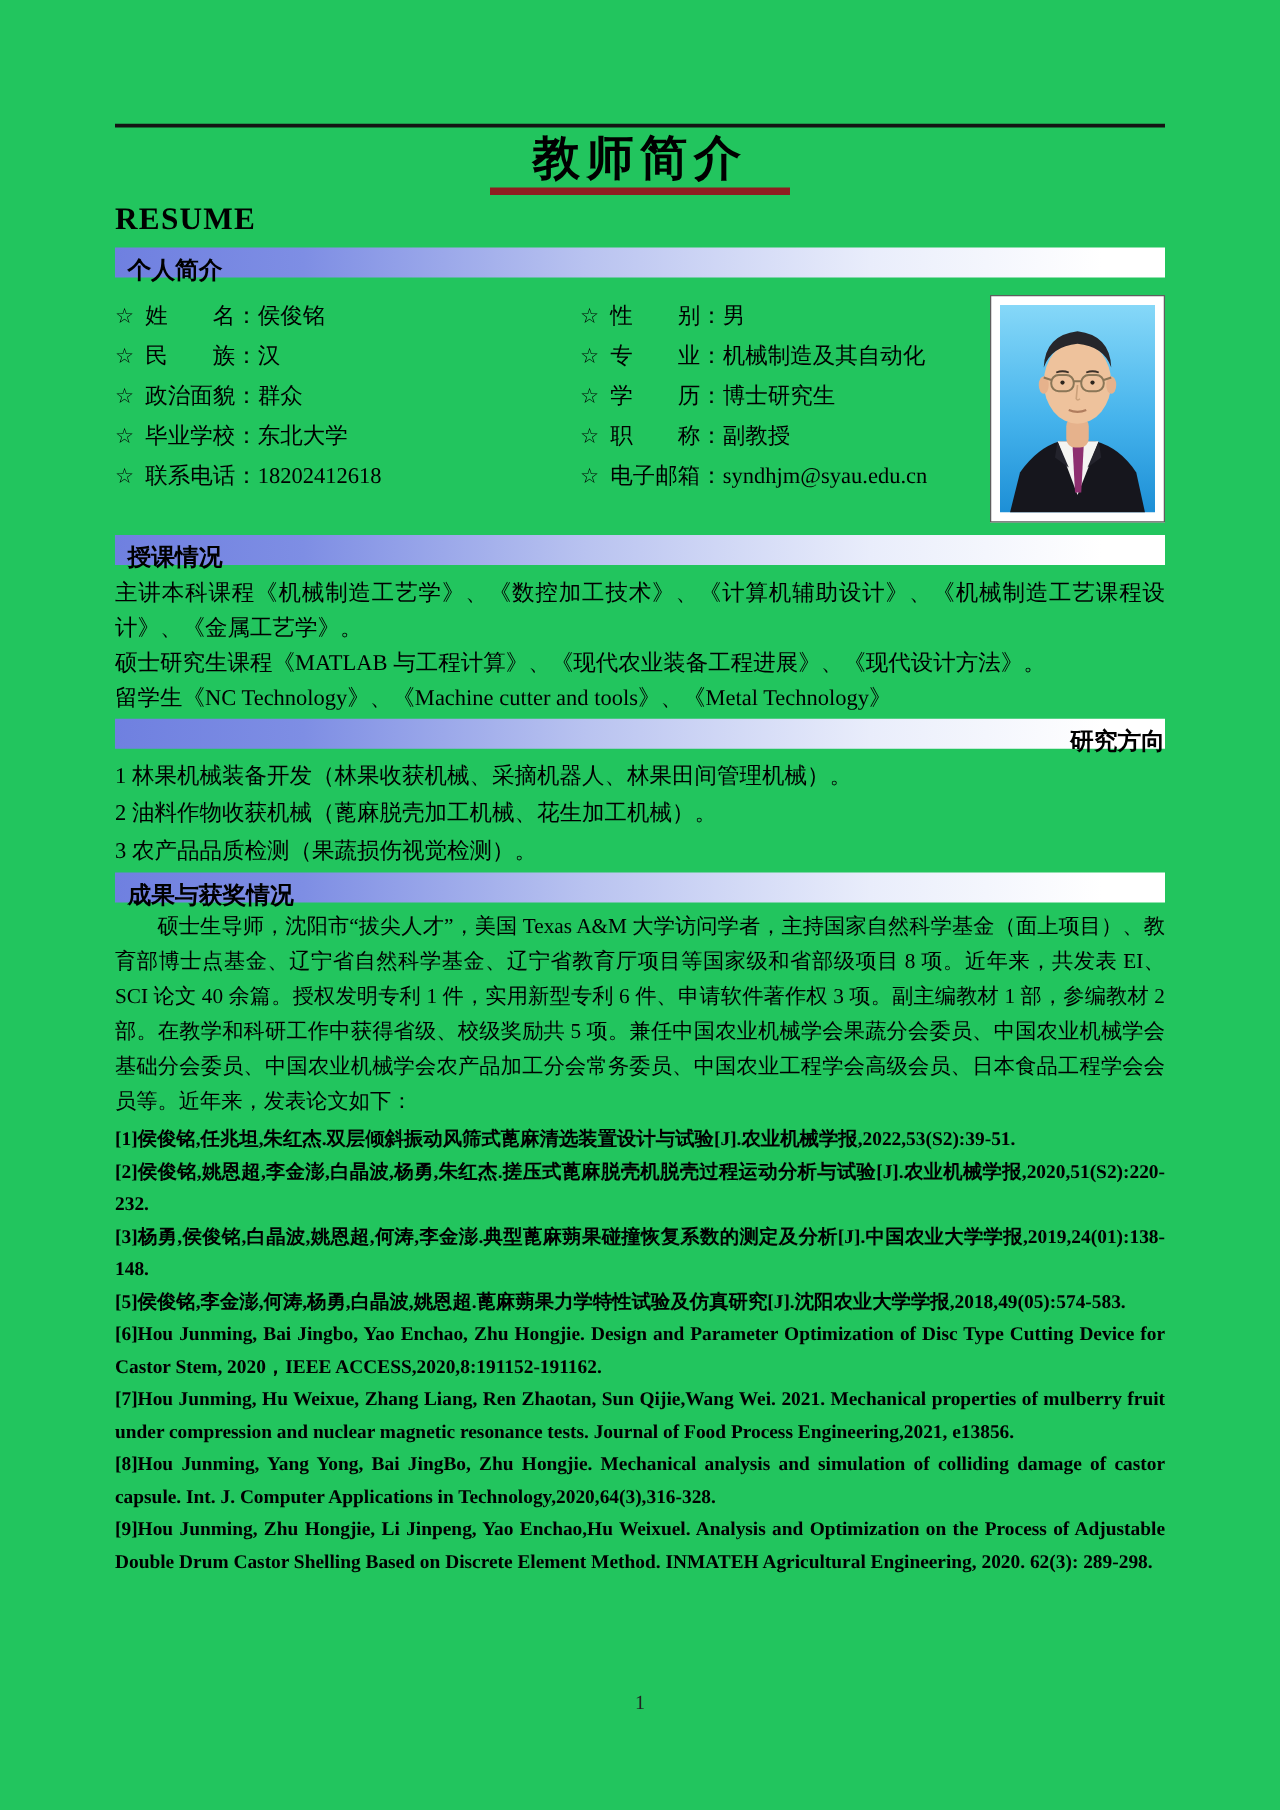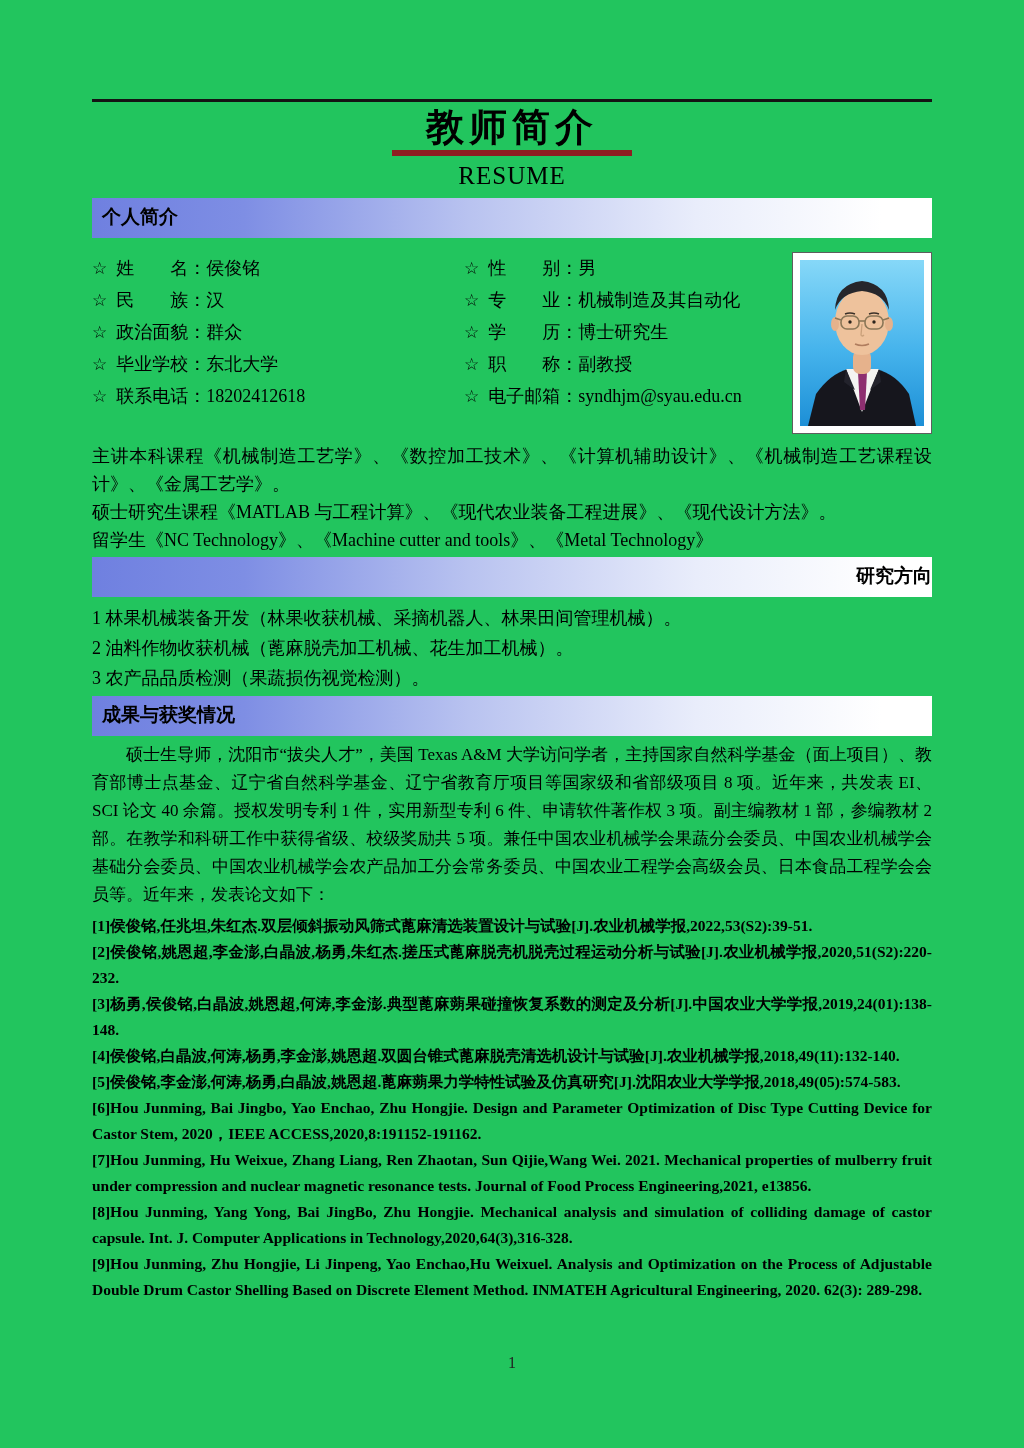--- a/index.html
+++ b/index.html
@@ -13,24 +13,24 @@
   }
   .content { margin:0 92px; }
 
   .top-rule { border-top:3px solid #141414; margin-top:99px; }
 
   .title-cn {
     text-align:center; font-size:38px; font-weight:bold;
     letter-spacing:5px; margin-top:3px; line-height:44px;
   }
   .title-underline { width:240px; height:6px; background:#8e1f21; margin:1px auto 5px auto; }
-  .title-en { text-align:center; font-size:25px; font-weight:normal; letter-spacing:1px; line-height:30px; }
+  .title-en { font-size:25px; font-weight:bold; letter-spacing:1px; line-height:30px; }
 
   .section-bar {
-    height:40px; line-height:38px; box-sizing:border-box;
+    height:24px; line-height:38px; box-sizing:border-box;
     padding-left:10px; font-size:19px; font-weight:bold; color:#000;
     background:linear-gradient(90deg,#6f80e0 0%,#7e8ee4 18%,#b9c3f0 45%,#e9edfb 72%,#ffffff 94%);
   }
   .bar-personal { margin-top:7px; }
   .bar-teaching { margin-top:10px; }
   .bar-research { margin-top:3px;text-align:right; }
   .bar-achieve  { margin-top:3px; }
 
   .personal { display:flex; margin-top:14px; }
   .info-col { }
@@ -175,41 +175,41 @@
           <path d="M45 54 Q50 52 55 54" stroke="#3a3028" stroke-width="1.4" fill="none"></path>
           <path d="M69 54 Q74 52 79 54" stroke="#3a3028" stroke-width="1.4" fill="none"></path>
           <circle cx="50" cy="62" r="1.7" fill="#2c241d"></circle>
           <circle cx="74" cy="62" r="1.7" fill="#2c241d"></circle>
           <path d="M62 64 L61 75 Q62 77 64 75" stroke="#caa07a" stroke-width="1.3" fill="none"></path>
           <path d="M55 84 Q62 87 69 84" stroke="#b07d5e" stroke-width="1.6" fill="none"></path>
         </svg>
       </div>
     </div>
 
+    <div class="section-bar bar-teaching">授课情况</div>
     <div class="teaching">
       <p>主讲本科课程《机械制造工艺学》、《数控加工技术》、《计算机辅助设计》、《机械制造工艺课程设计》、《金属工艺学》。</p>
       <p>硕士研究生课程《MATLAB 与工程计算》、《现代农业装备工程进展》、《现代设计方法》。</p>
       <p>留学生《NC Technology》、《Machine cutter and tools》、《Metal Technology》</p>
     </div>
 
     <div class="section-bar bar-research">研究方向</div>
     <div class="research">
       <p>1 林果机械装备开发（林果收获机械、采摘机器人、林果田间管理机械）。</p>
       <p>2 油料作物收获机械（蓖麻脱壳加工机械、花生加工机械）。</p>
       <p>3 农产品品质检测（果蔬损伤视觉检测）。</p>
     </div>
 
     <div class="section-bar bar-achieve">成果与获奖情况</div>
     <p class="summary">硕士生导师，沈阳市“拔尖人才”，美国 Texas A&amp;M 大学访问学者，主持国家自然科学基金（面上项目）、教育部博士点基金、辽宁省自然科学基金、辽宁省教育厅项目等国家级和省部级项目 8 项。近年来，共发表 EI、SCI 论文 40 余篇。授权发明专利 1 件，实用新型专利 6 件、申请软件著作权 3 项。副主编教材 1 部，参编教材 2 部。在教学和科研工作中获得省级、校级奖励共 5 项。兼任中国农业机械学会果蔬分会委员、中国农业机械学会基础分会委员、中国农业机械学会农产品加工分会常务委员、中国农业工程学会高级会员、日本食品工程学会会员等。近年来，发表论文如下：</p>
 
     <div class="pubs">
       <p class="pub">[1]侯俊铭,任兆坦,朱红杰.双层倾斜振动风筛式蓖麻清选装置设计与试验[J].农业机械学报,2022,53(S2):39-51.</p>
       <p class="pub">[2]侯俊铭,姚恩超,李金澎,白晶波,杨勇,朱红杰.搓压式蓖麻脱壳机脱壳过程运动分析与试验[J].农业机械学报,2020,51(S2):220-232.</p>
       <p class="pub">[3]杨勇,侯俊铭,白晶波,姚恩超,何涛,李金澎.典型蓖麻蒴果碰撞恢复系数的测定及分析[J].中国农业大学学报,2019,24(01):138-148.</p>
-      <p class="pub">[4]侯俊铭,白晶波,何涛,杨勇,李金澎,姚恩超.双圆台锥式蓖麻脱壳清选机设计与试验[J].农业机械学报,2018,49(11):132-140.</p>
       <p class="pub">[5]侯俊铭,李金澎,何涛,杨勇,白晶波,姚恩超.蓖麻蒴果力学特性试验及仿真研究[J].沈阳农业大学学报,2018,49(05):574-583.</p>
       <p class="pub pub-en">[6]Hou Junming, Bai Jingbo, Yao Enchao, Zhu Hongjie. Design and Parameter Optimization of Disc Type Cutting Device for Castor Stem, 2020，IEEE ACCESS,2020,8:191152-191162.</p>
       <p class="pub pub-en">[7]Hou Junming, Hu Weixue, Zhang Liang, Ren Zhaotan, Sun Qijie,Wang Wei. 2021. Mechanical properties of mulberry fruit under compression and nuclear magnetic resonance tests. Journal of Food Process Engineering,2021, e13856.</p>
       <p class="pub pub-en">[8]Hou Junming, Yang Yong, Bai JingBo, Zhu Hongjie. Mechanical analysis and simulation of colliding damage of castor capsule. Int. J. Computer Applications in Technology,2020,64(3),316-328.</p>
       <p class="pub pub-en">[9]Hou Junming, Zhu Hongjie, Li Jinpeng, Yao Enchao,Hu Weixuel. Analysis and Optimization on the Process of Adjustable Double Drum Castor Shelling Based on Discrete Element Method. INMATEH Agricultural Engineering, 2020. 62(3): 289-298.</p>
     </div>
 
   </div>
 
   <div class="page-number">1</div>

